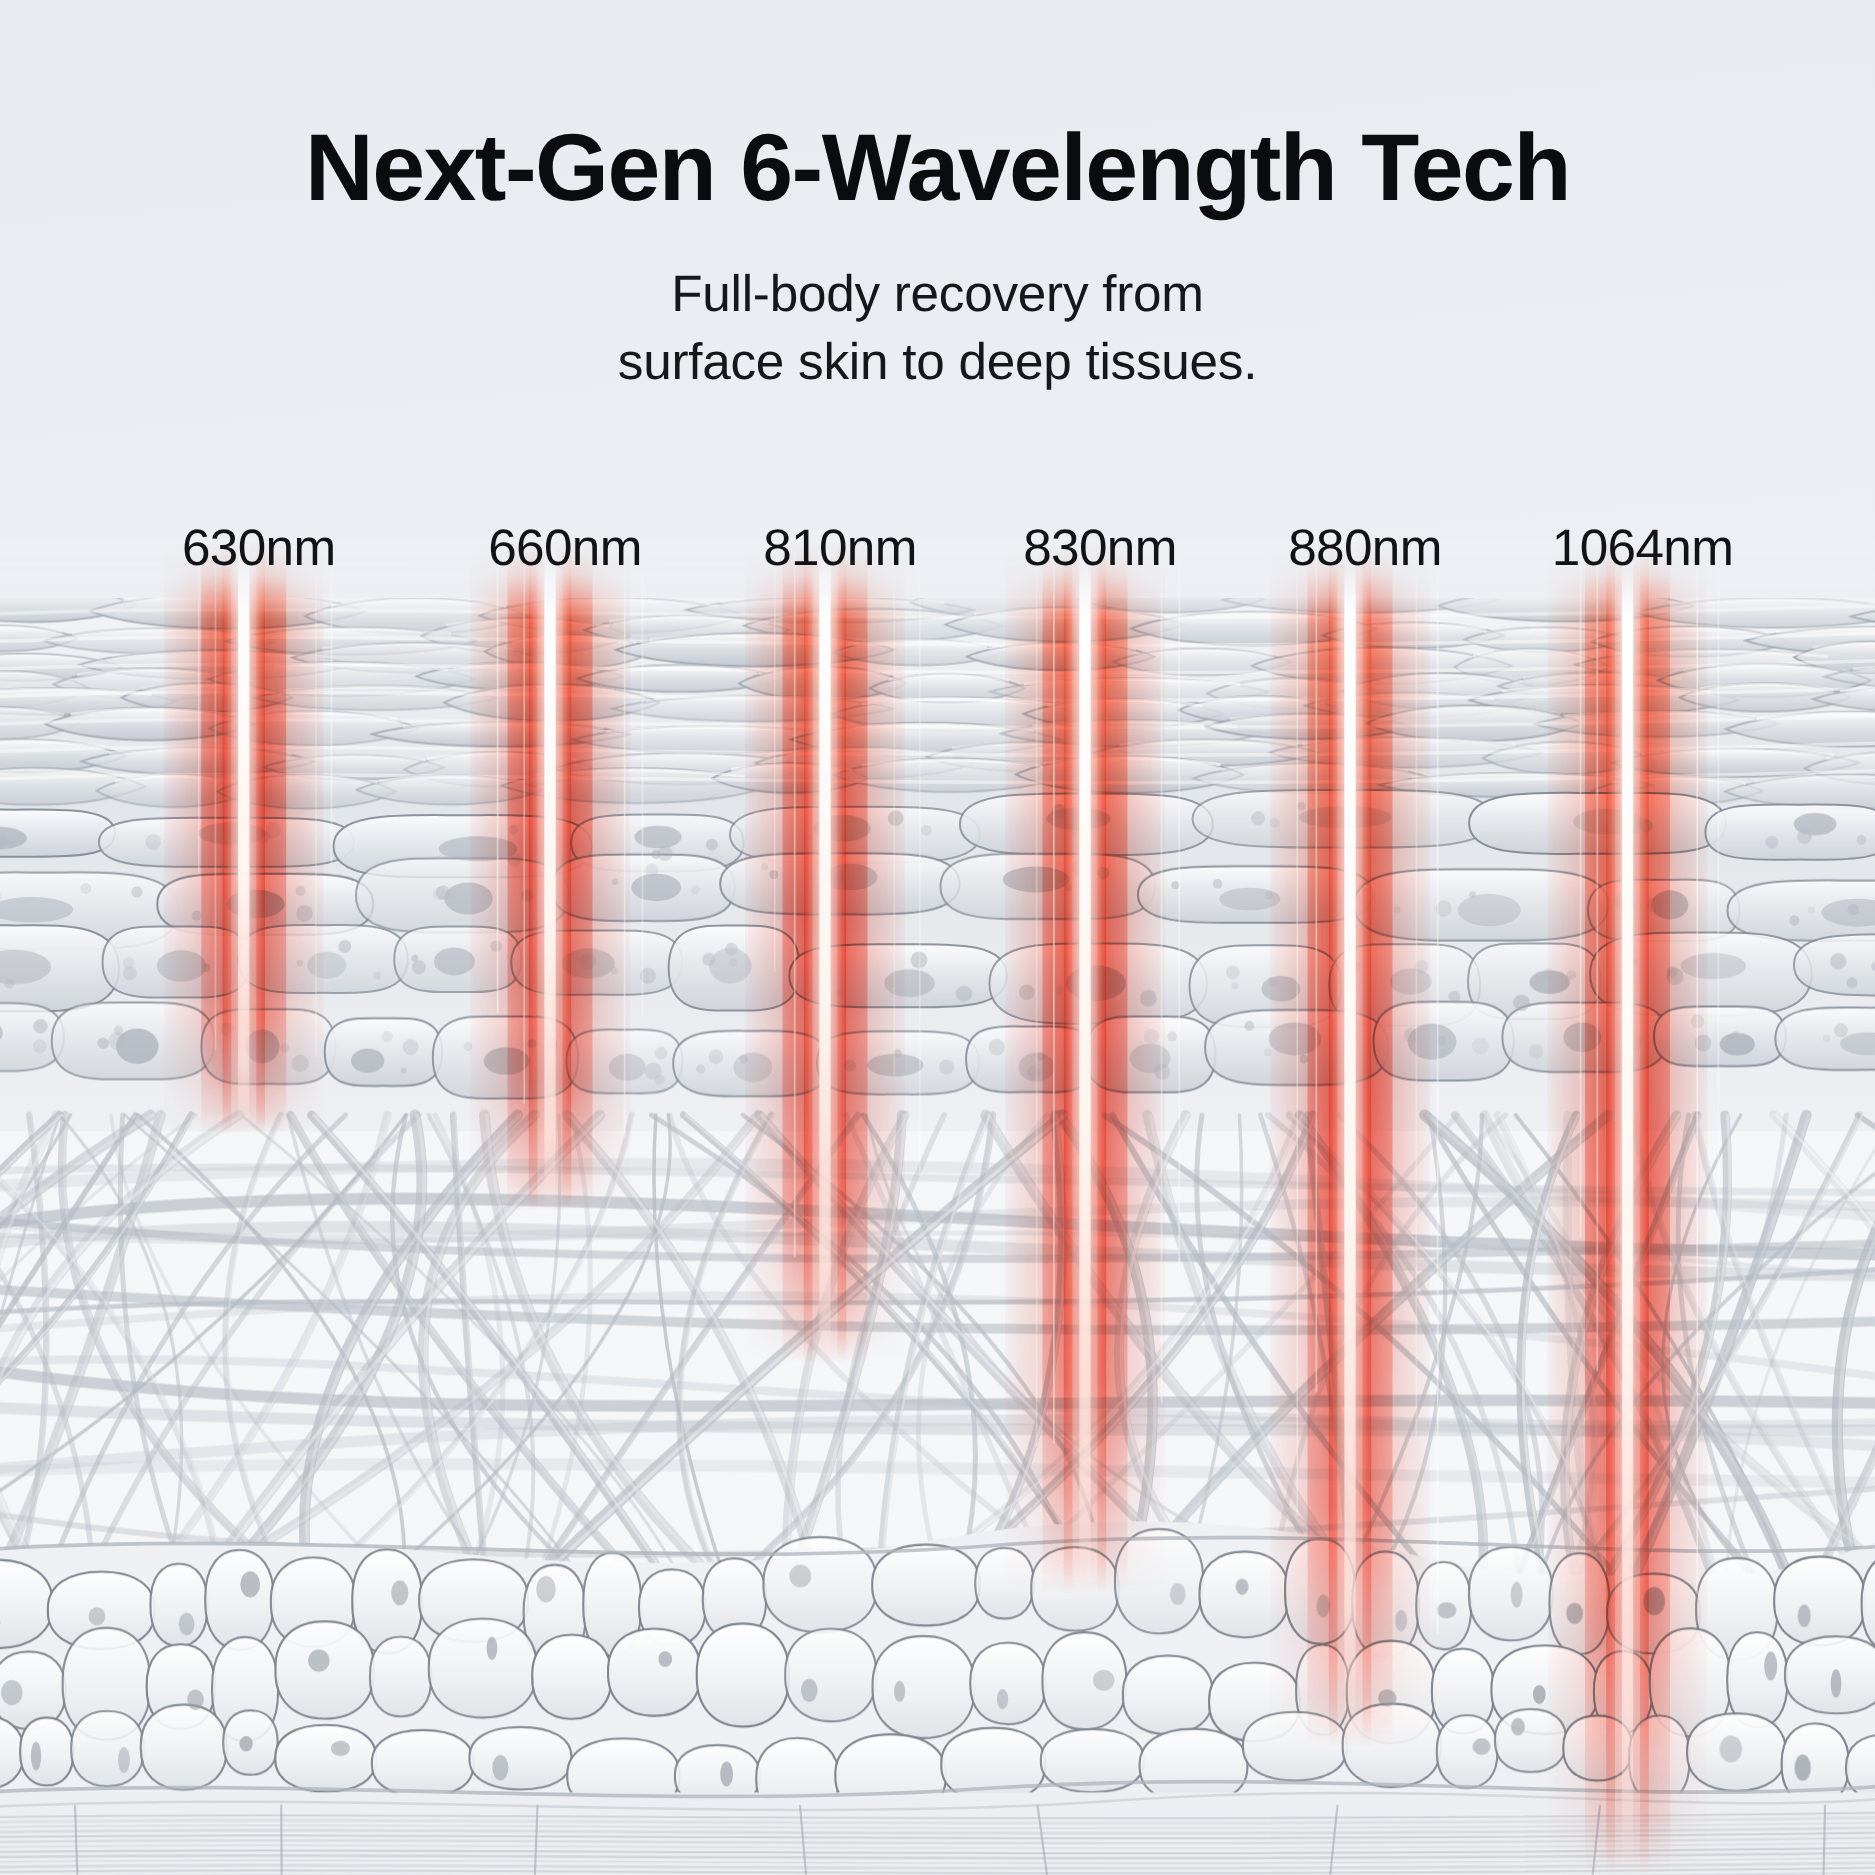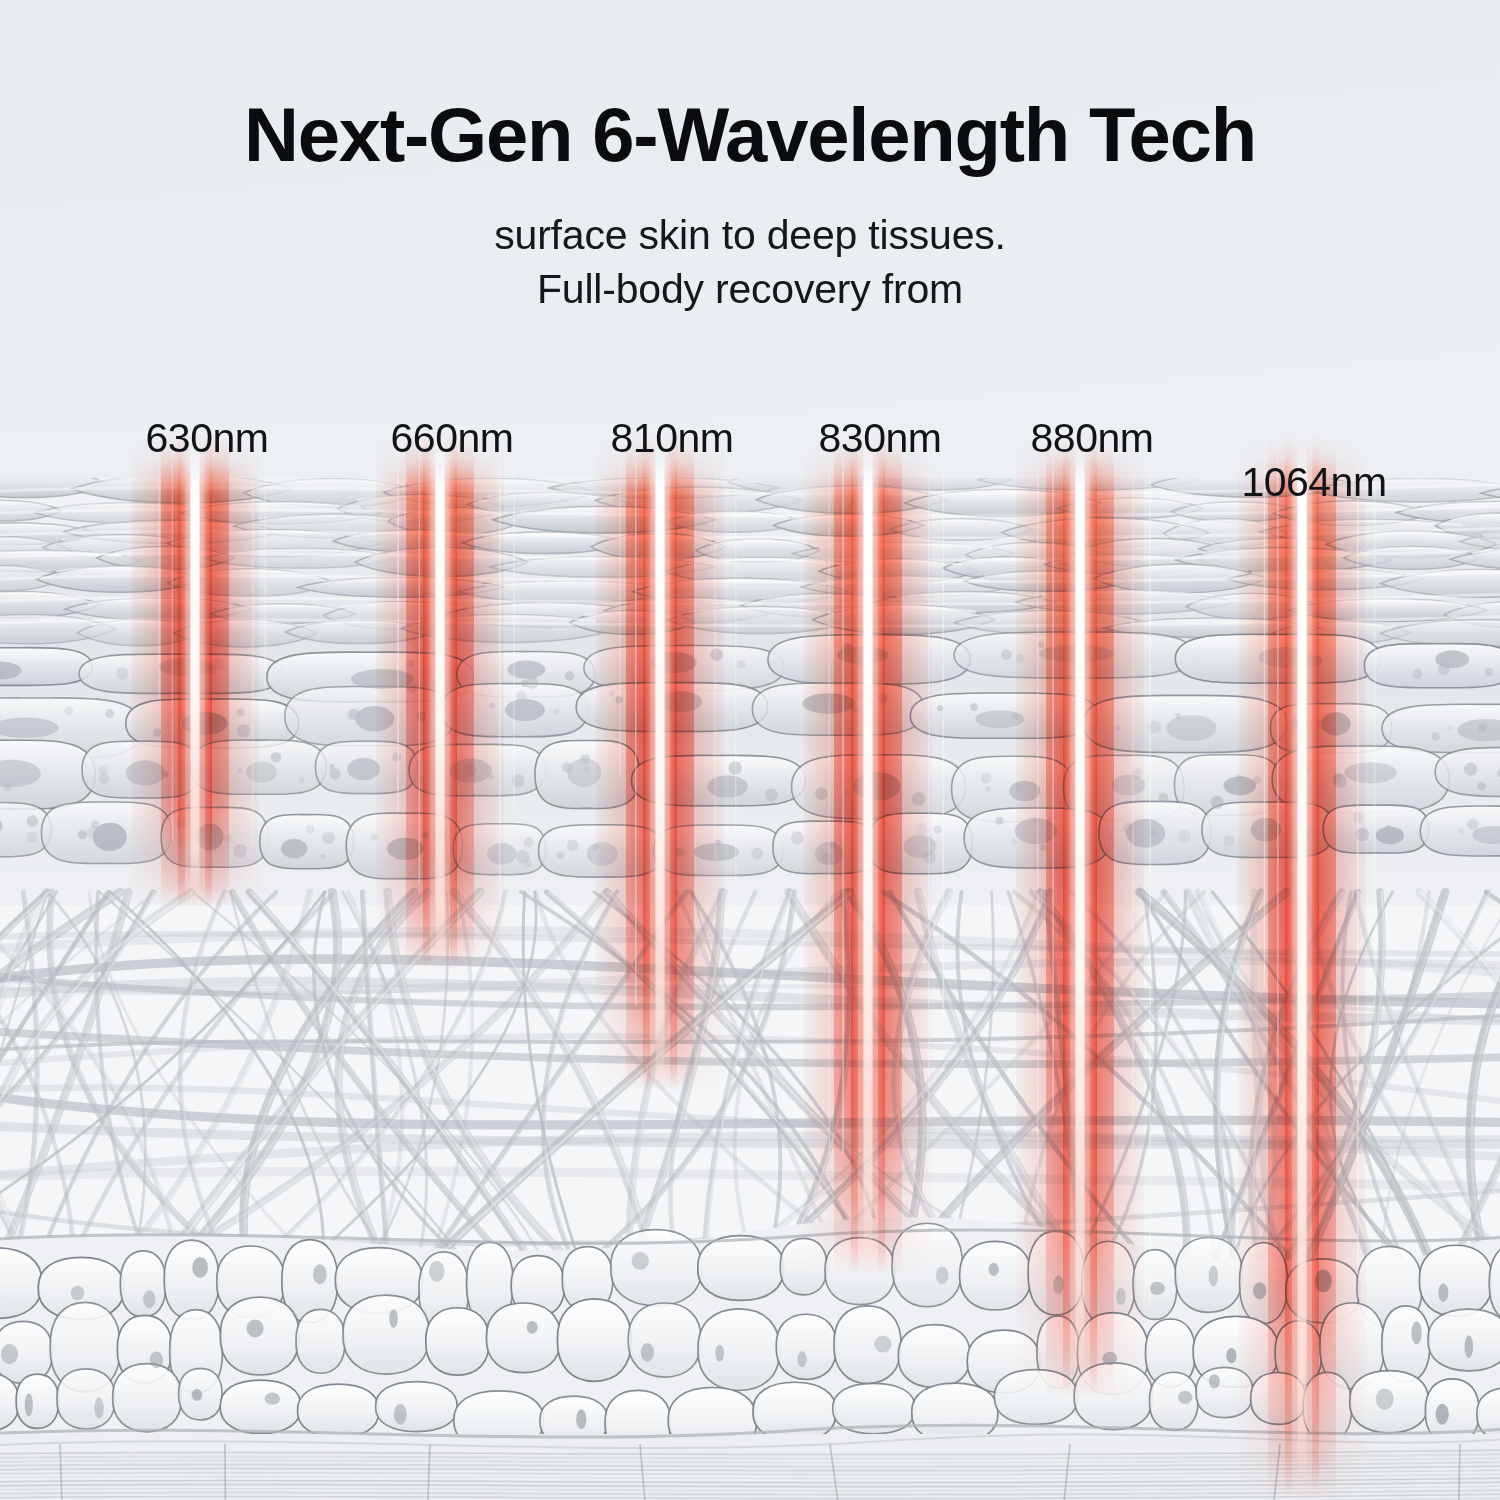--- a/index.html
+++ b/index.html
@@ -52,32 +52,32 @@
     pointer-events:none;}
 </style>
 </head>
 <body>
 
 <div id="stage">
 
   <div class="header">
     <h1 class="title">Next-Gen 6-Wavelength Tech</h1>
     <p class="subtitle">
+      <span class="sub-line">Full-body recovery from</span>
       <span class="sub-line">surface skin to deep tissues.</span>
-      <span class="sub-line">Full-body recovery from</span>
     </p>
   </div>
 
   <div class="labels" id="wl-labels">
       <span class="wl-label" style="left: 195px;">630nm</span>
       <span class="wl-label" style="left: 440px; text-align: right;">660nm</span>
       <span class="wl-label" style="left: 660px; text-align: center;">810nm</span>
       <span class="wl-label" style="left: 868px;">830nm</span>
       <span class="wl-label" style="left: 1080px;">880nm</span>
-      <span class="wl-label" style="left: 1302px; margin-top: 44px;">1064nm</span>
+      <span class="wl-label" style="left: 1302px;">1064nm</span>
     </div>
 
   <div class="tissue">
     <svg viewBox="0 0 1500 1022" preserveAspectRatio="none" xmlns="http://www.w3.org/2000/svg">
       <defs>
         <linearGradient id="bgTiss" x1="0" y1="0" x2="0" y2="1">
           <stop offset="0" stop-color="#f2f4f6"></stop>
           <stop offset="0.16" stop-color="#e2e5e9"></stop>
           <stop offset="0.42" stop-color="#eef0f3"></stop>
           <stop offset="0.74" stop-color="#f3f5f7"></stop>

